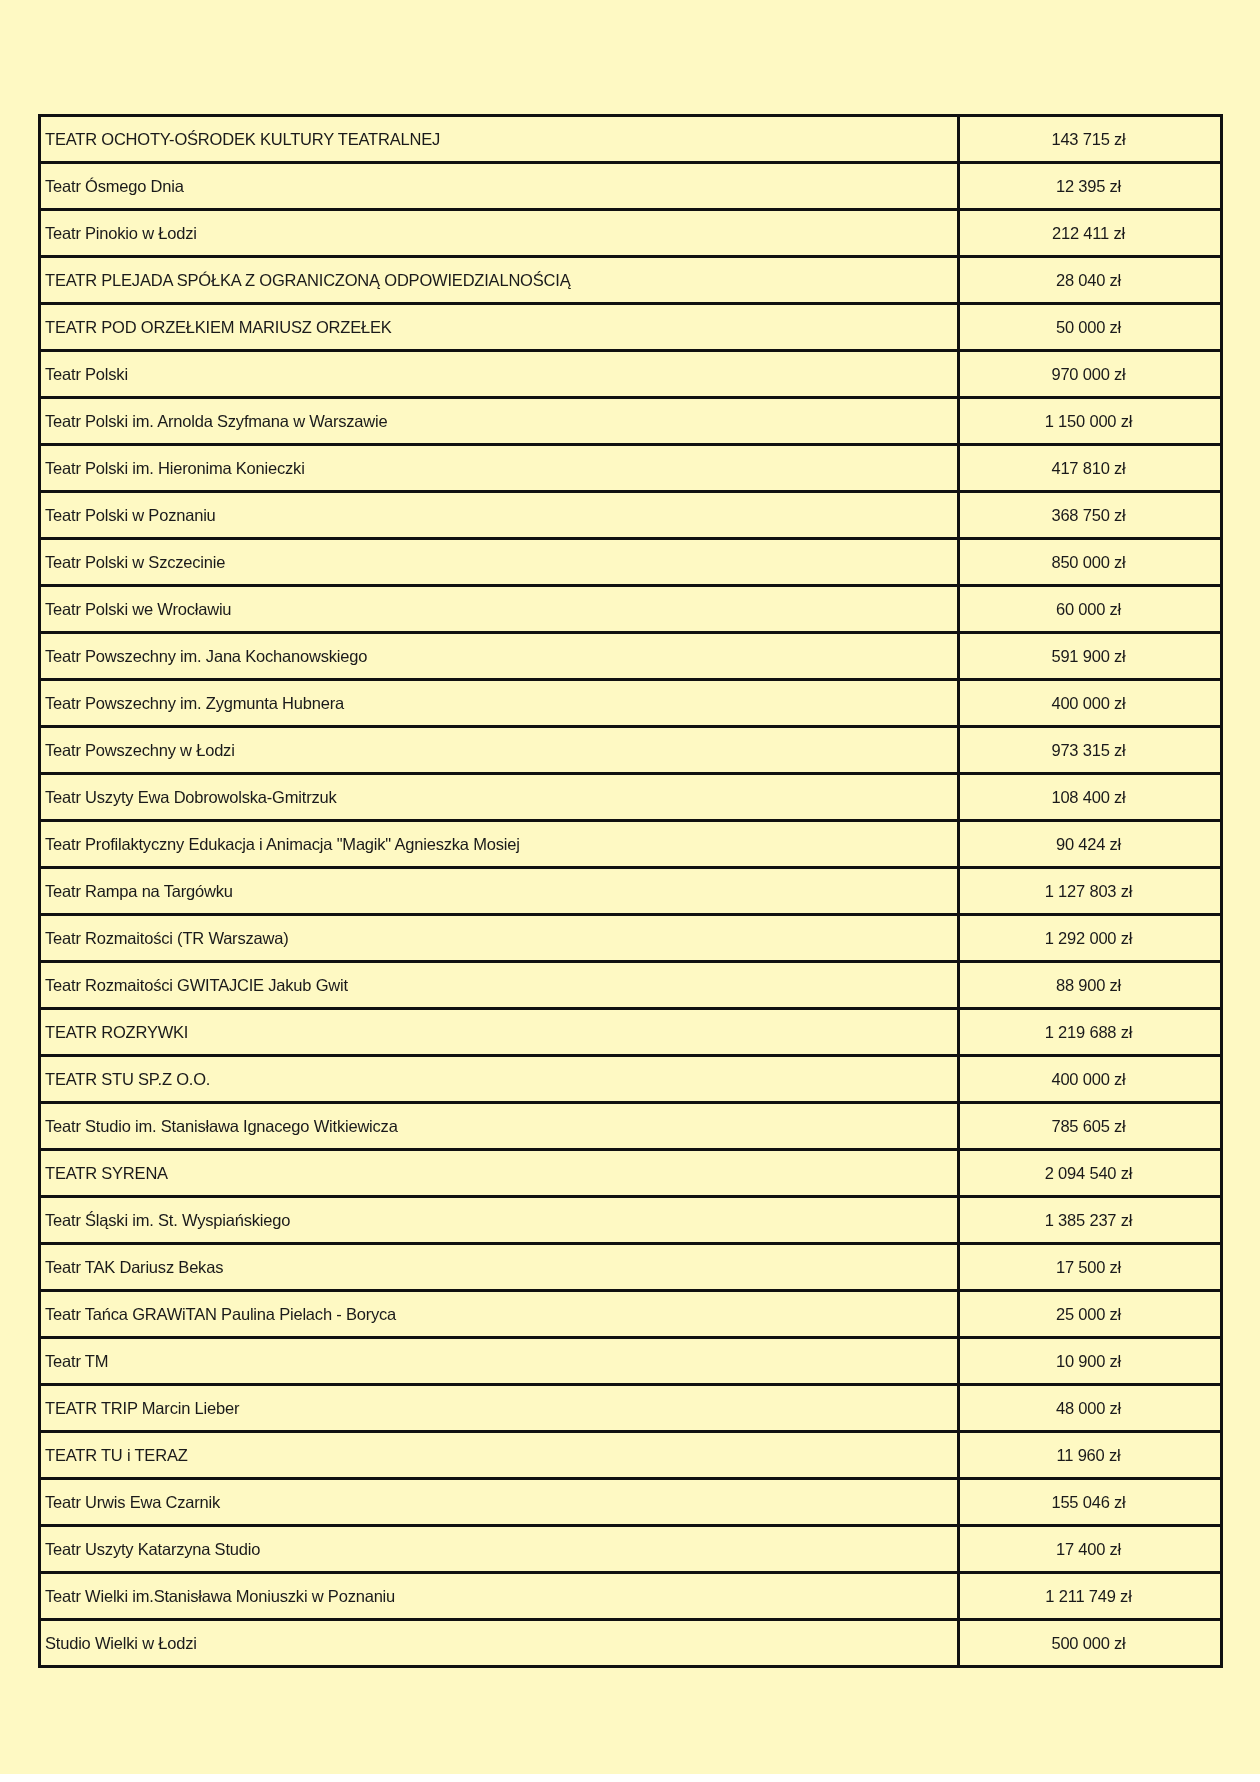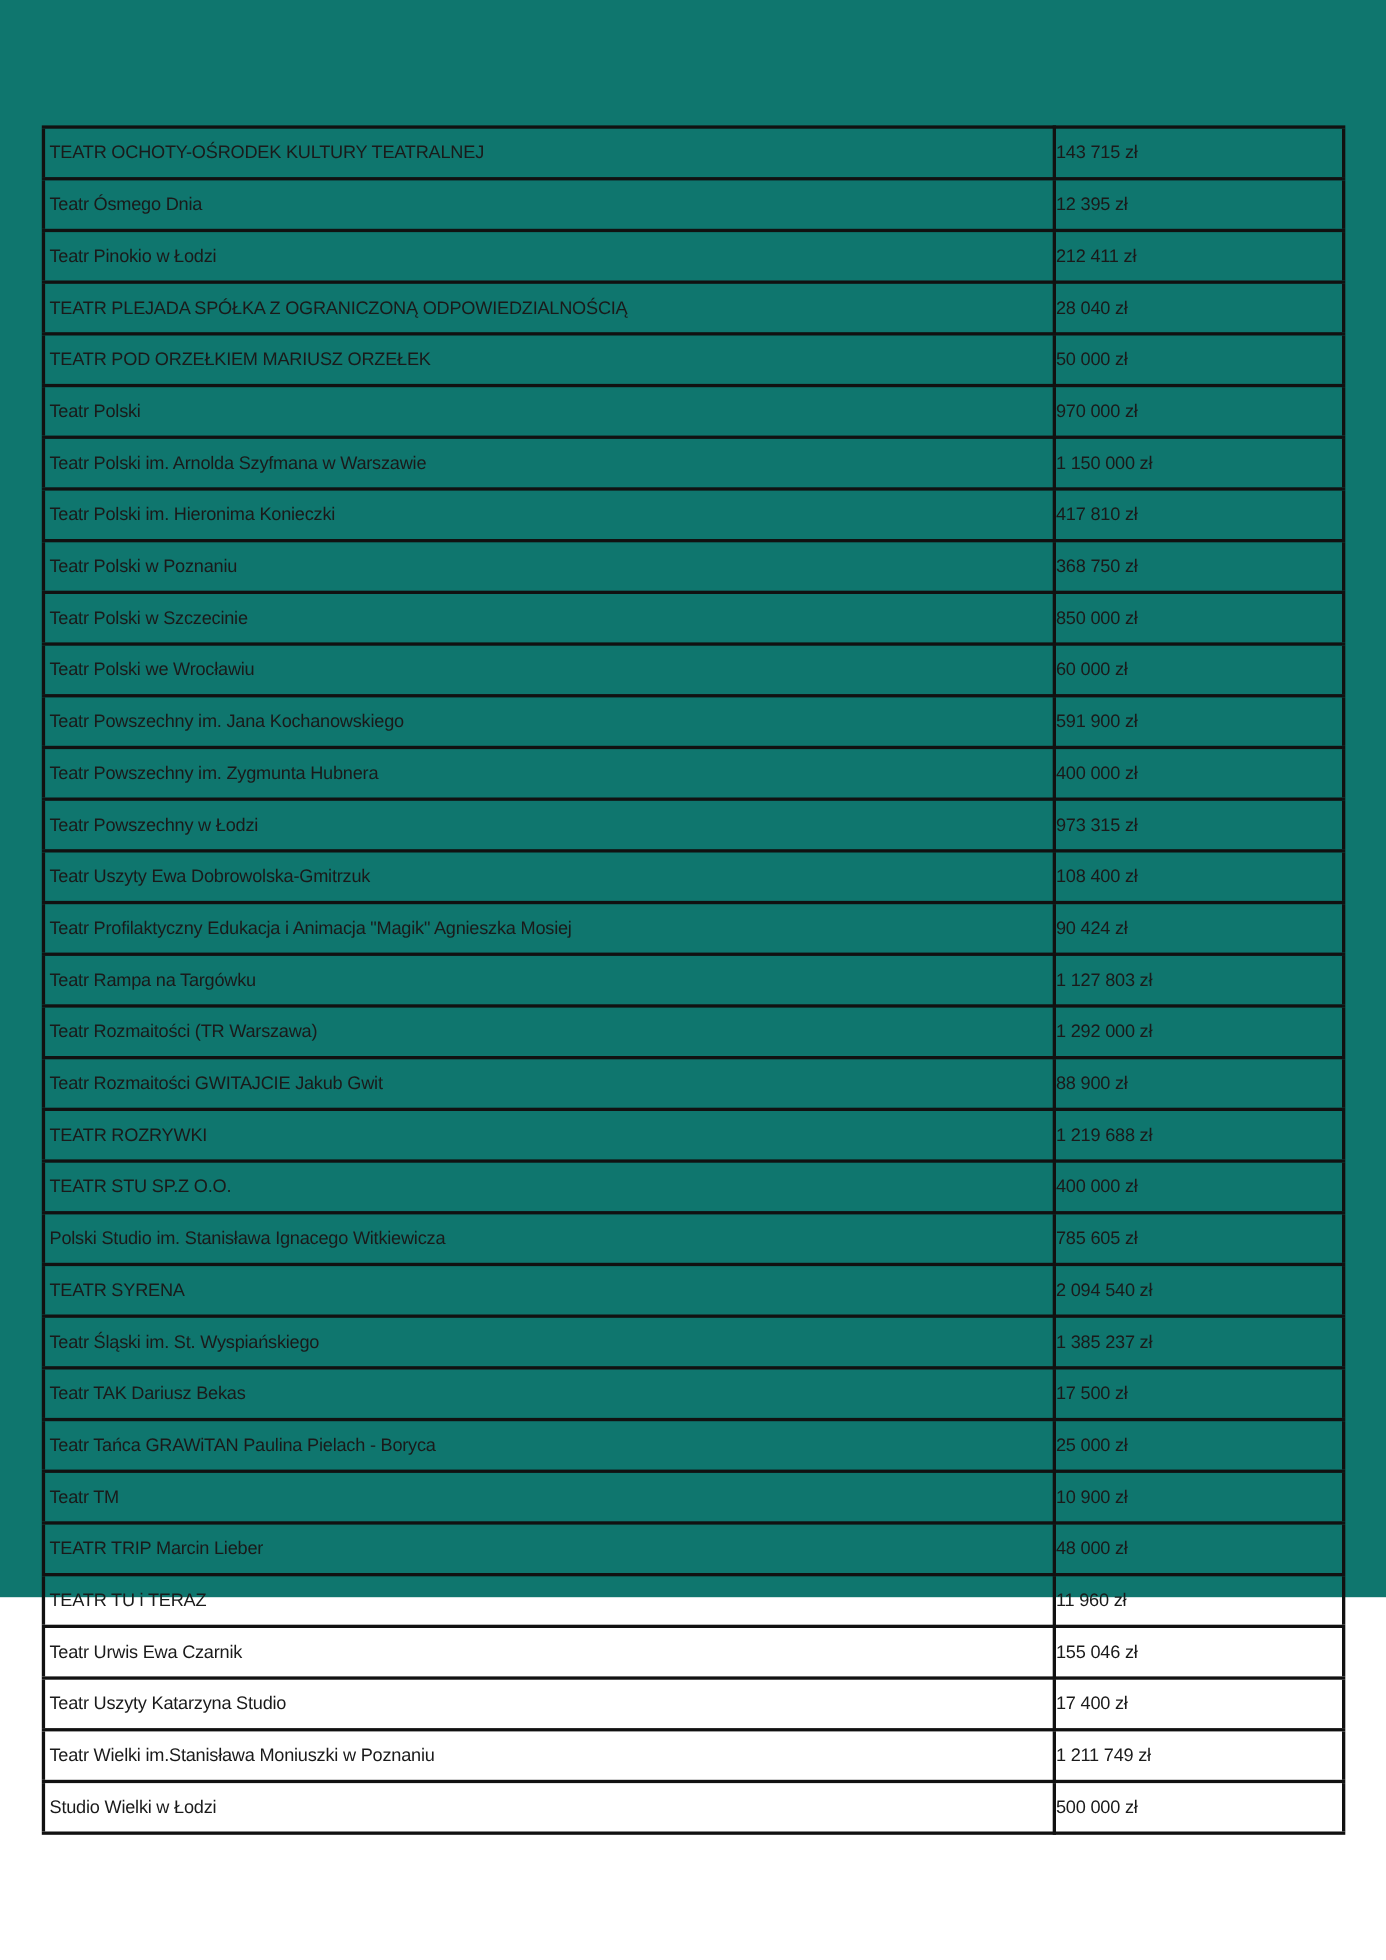--- a/index.html
+++ b/index.html
@@ -12,22 +12,22 @@
       height: 1782px;
       position: relative;
       overflow: hidden;
       font-family: "Liberation Sans", "DejaVu Sans", sans-serif;
       color: #1a1a1a;
     }
     .page {
       position: absolute;
       left: 0; top: 0;
       width: 1260px;
-      height: 1452px;
-      background: #0f766e;
+      height: 1774px;
+      background: #fef9c3;
     }
     table.grants {
       position: absolute;
       left: 38px;
       top: 114px;
       width: 1185px;
       border-collapse: collapse;
       border: 3px solid #111111;
       table-layout: fixed;
     }
@@ -42,21 +42,21 @@
       overflow: hidden;
       vertical-align: middle;
     }
     table.grants td.name {
       width: 912px;
       padding-left: 4px;
       text-align: left;
       border-right: 3px solid #111111;
     }
     table.grants td.amount {
-      text-align: left;
+      text-align: center;
       padding-right: 3px;
     }
   </style>
 </head>
 <body>
 
 <div class="page">
   <table class="grants">
     <tbody id="grants-body">
       <tr>
@@ -137,21 +137,21 @@
         </tr>
       <tr>
           <td class="name">TEATR ROZRYWKI</td>
           <td class="amount">1 219 688 zł</td>
         </tr>
       <tr>
           <td class="name">TEATR STU SP.Z O.O.</td>
           <td class="amount">400 000 zł</td>
         </tr>
       <tr>
-          <td class="name">Polski Studio im. Stanisława Ignacego Witkiewicza</td>
+          <td class="name">Teatr Studio im. Stanisława Ignacego Witkiewicza</td>
           <td class="amount">785 605 zł</td>
         </tr>
       <tr>
           <td class="name">TEATR SYRENA</td>
           <td class="amount">2 094 540 zł</td>
         </tr>
       <tr>
           <td class="name">Teatr Śląski im. St. Wyspiańskiego</td>
           <td class="amount">1 385 237 zł</td>
         </tr>

